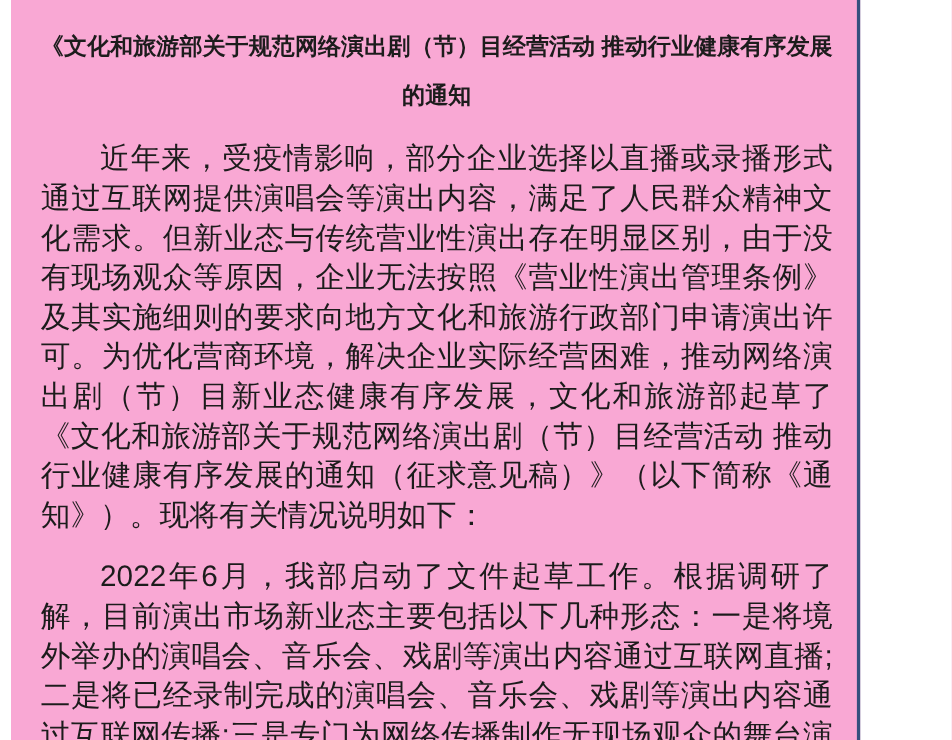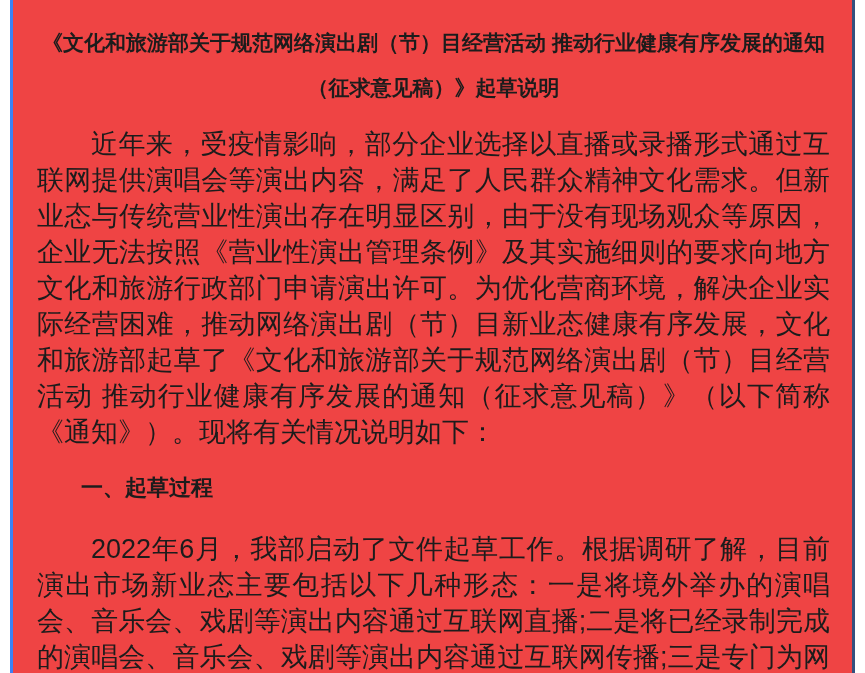--- a/index.html
+++ b/index.html
@@ -8,25 +8,25 @@
     width: 865px;
     height: 673px;
     background: #ffffff;
     overflow: hidden;
     font-family: "Liberation Sans", sans-serif;
   }
   .page {
     position: absolute;
     left: 10px;
     top: 0;
-    width: 845px;
+    width: 772px;
     height: 673px;
     box-sizing: border-box;
-    background: #ef4444;
-    border-left: 3px solid #3b82f6;
+    background: #f9a8d4;
+    border-left: 3px solid #f9a8d4;
     border-right: 3px solid #35507e;
     padding: 20px 22px 0 24px;
     overflow: hidden;
     color: #1c1c1c;
   }
   .doc-title {
     margin: 0 0 16px 0;
     font-size: 21px;
     font-weight: 700;
     line-height: 45px;
@@ -53,21 +53,19 @@
     text-align: left;
     color: #1c1c1c;
   }
 </style>
 </head>
 <body>
 
 <div class="page">
   <h1 class="doc-title">
     <span class="title-line">《文化和旅游部关于规范网络演出剧（节）目经营活动 推动行业健康有序发展的通知</span>
-    <span class="title-line">（征求意见稿）》起草说明</span>
   </h1>
 
   <p class="body-para">近年来，受疫情影响，部分企业选择以直播或录播形式通过互联网提供演唱会等演出内容，满足了人民群众精神文化需求。但新业态与传统营业性演出存在明显区别，由于没有现场观众等原因，企业无法按照《营业性演出管理条例》及其实施细则的要求向地方文化和旅游行政部门申请演出许可。为优化营商环境，解决企业实际经营困难，推动网络演出剧（节）目新业态健康有序发展，文化和旅游部起草了《文化和旅游部关于规范网络演出剧（节）目经营活动 推动行业健康有序发展的通知（征求意见稿）》（以下简称《通知》）。现将有关情况说明如下：</p>
 
-  <h2 class="section-heading">一、起草过程</h2>
 
   <p class="body-para">2022年6月，我部启动了文件起草工作。根据调研了解，目前演出市场新业态主要包括以下几种形态：一是将境外举办的演唱会、音乐会、戏剧等演出内容通过互联网直播;二是将已经录制完成的演唱会、音乐会、戏剧等演出内容通过互联网传播;三是专门为网络传播制作无现场观众的舞台演出或虚拟舞台演出内容并向公众提供；四是利用数字技术制作虚拟演员演出内容并通过互联网传播;五是通过个人直播间提供舞台演出内容。</p>
 </div>
 
 </body></html>

